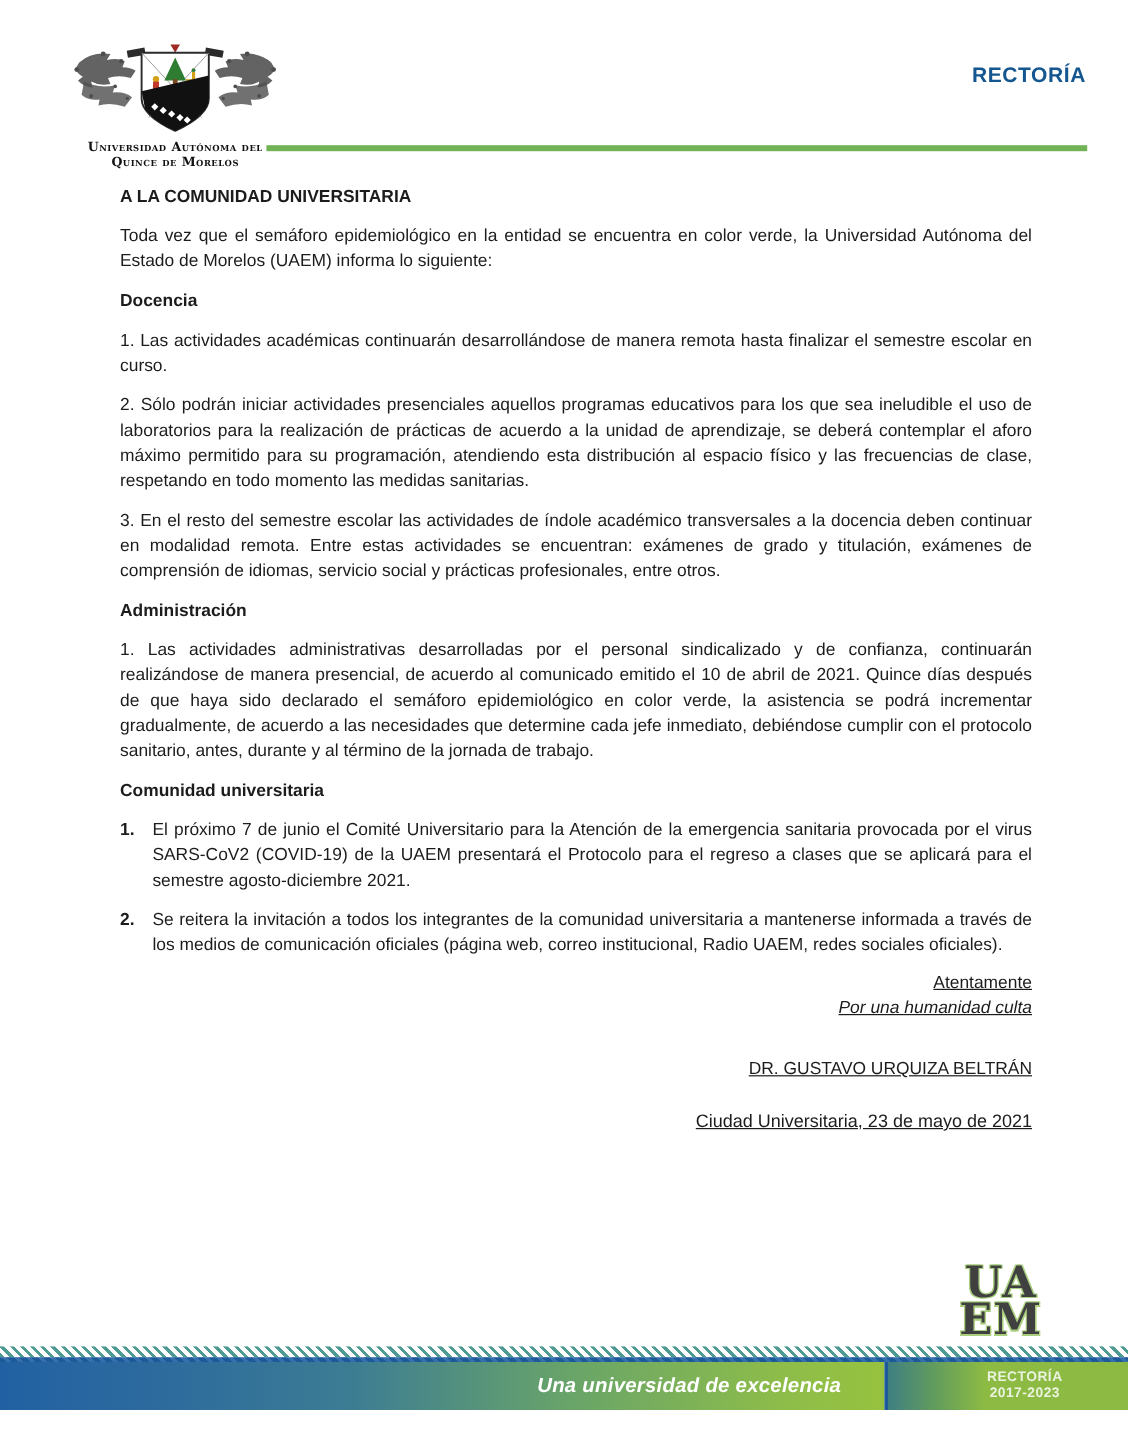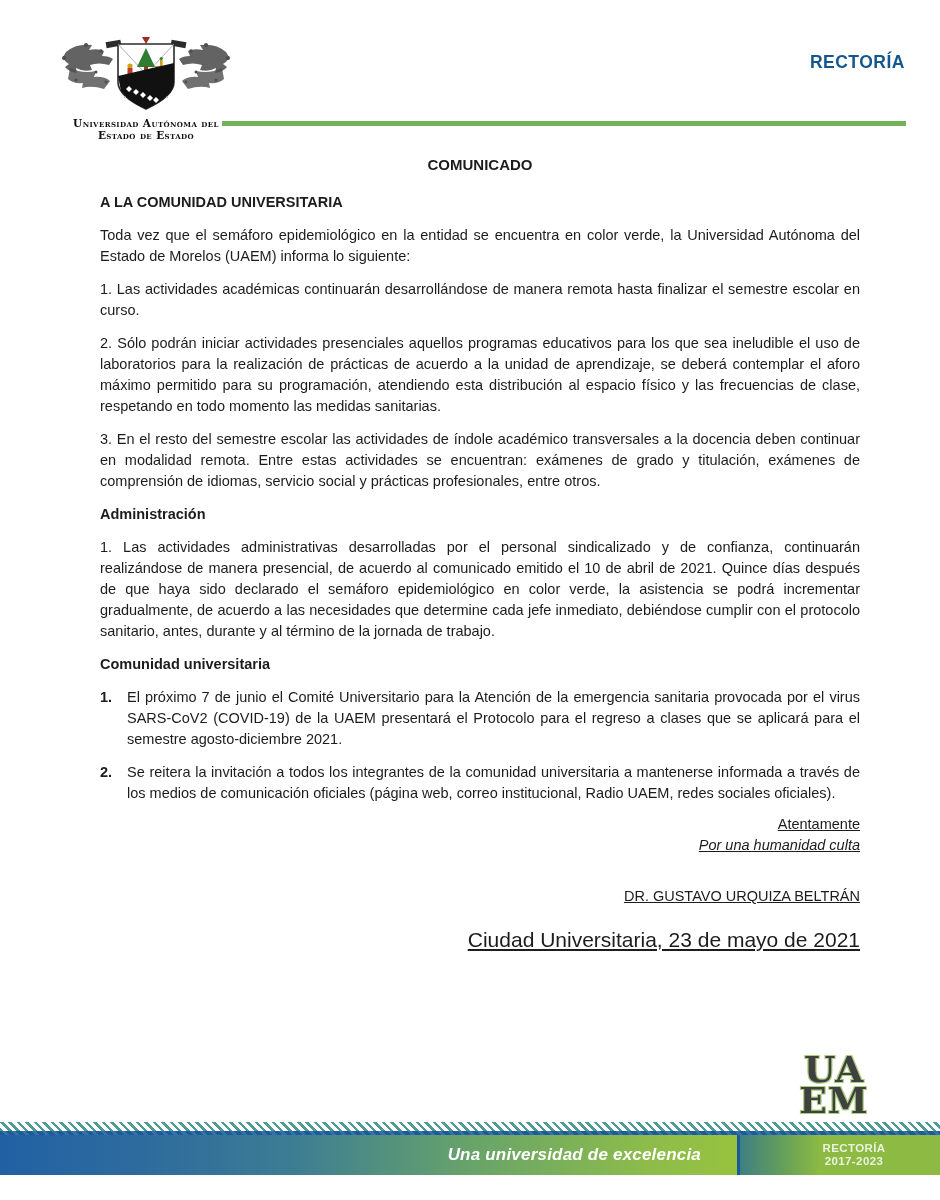--- a/index.html
+++ b/index.html
@@ -23,21 +23,21 @@
   .bold{font-weight:bold;}
   .just{text-align:justify;}
   .li-row{display:flex;margin:0 0 12px 0;}
   .li-num{width:27px;flex:0 0 27px;font-weight:bold;}
   .li-text{flex:1;text-align:justify;}
 
   .closing{text-align:right;margin-top:-2px;text-decoration:underline;}
   .closing p{margin:0;}
   .italic{font-style:italic;}
   .sig-name{margin-top:30px !important;}
-  .dateline{margin-top:22px !important;font-size:21px;}
+  .dateline{margin-top:22px !important;font-size:15px;}
 
   
   .wordmark{position:absolute;left:789px;top:1054px;width:90px;text-align:center;
             font-family:"DejaVu Serif",serif;font-weight:bold;font-size:36px;line-height:31px;
             letter-spacing:1px;color:#404040;
             text-shadow:-1px -1px 0 #a9cf7e,1px -1px 0 #a9cf7e,-1px 1px 0 #a9cf7e,1px 1px 0 #a9cf7e;}
 
   
   .footer{position:absolute;left:0;top:1122px;width:940px;}
   .hatch{height:9px;background:repeating-linear-gradient(45deg,#4e9b94 0 2.5px,#ffffff 2.5px 6px);}
@@ -105,33 +105,33 @@
       <g fill="#ffffff">
         <path d="M75,50 l3,3 l-3,3 l-3,-3 z"></path>
         <path d="M82,53 l3,3 l-3,3 l-3,-3 z"></path>
         <path d="M89,56 l3,3 l-3,3 l-3,-3 z"></path>
         <path d="M96,59 l3,3 l-3,3 l-3,-3 z"></path>
         <path d="M102,61 l3,3 l-3,3 l-3,-3 z"></path>
       </g>
     </svg>
     <div class="crest-caption">
       <div>Universidad Autónoma del</div>
-      <div>Estado de Estado</div>
+      <div>Quince de Morelos</div>
     </div>
   </div>
 
   <div class="dept">RECTORÍA</div>
   <div class="head-rule"></div>
 
   <div class="doc">
-    <h1 class="title">COMUNICADO</h1>
 
     <p class="block bold">A LA COMUNIDAD UNIVERSITARIA</p>
     <p class="block just">Toda vez que el semáforo epidemiológico en la entidad se encuentra en color verde, la Universidad Autónoma del Estado de Morelos (UAEM) informa lo siguiente:</p>
 
+    <p class="block bold">Docencia</p>
     <p class="block just">1. Las actividades académicas continuarán desarrollándose de manera remota hasta finalizar el semestre escolar en curso.</p>
     <p class="block just">2. Sólo podrán iniciar actividades presenciales aquellos programas educativos para los que sea ineludible el uso de laboratorios para la realización de prácticas de acuerdo a la unidad de aprendizaje, se deberá contemplar el aforo máximo permitido para su programación, atendiendo esta distribución al espacio físico y las frecuencias de clase, respetando en todo momento las medidas sanitarias.</p>
     <p class="block just">3. En el resto del semestre escolar las actividades de índole académico transversales a la docencia deben continuar en modalidad remota. Entre estas actividades se encuentran: exámenes de grado y titulación, exámenes de comprensión de idiomas, servicio social y prácticas profesionales, entre otros.</p>
 
     <p class="block bold">Administración</p>
     <p class="block just">1. Las actividades administrativas desarrolladas por el personal sindicalizado y de confianza, continuarán realizándose de manera presencial, de acuerdo al comunicado emitido el 10 de abril de 2021. Quince días después de que haya sido declarado el semáforo epidemiológico en color verde, la asistencia se podrá incrementar gradualmente, de acuerdo a las necesidades que determine cada jefe inmediato, debiéndose cumplir con el protocolo sanitario, antes, durante y al término de la jornada de trabajo.</p>
 
     <p class="block bold">Comunidad universitaria</p>
     <div class="li-row">
       <span class="li-num">1.</span>

